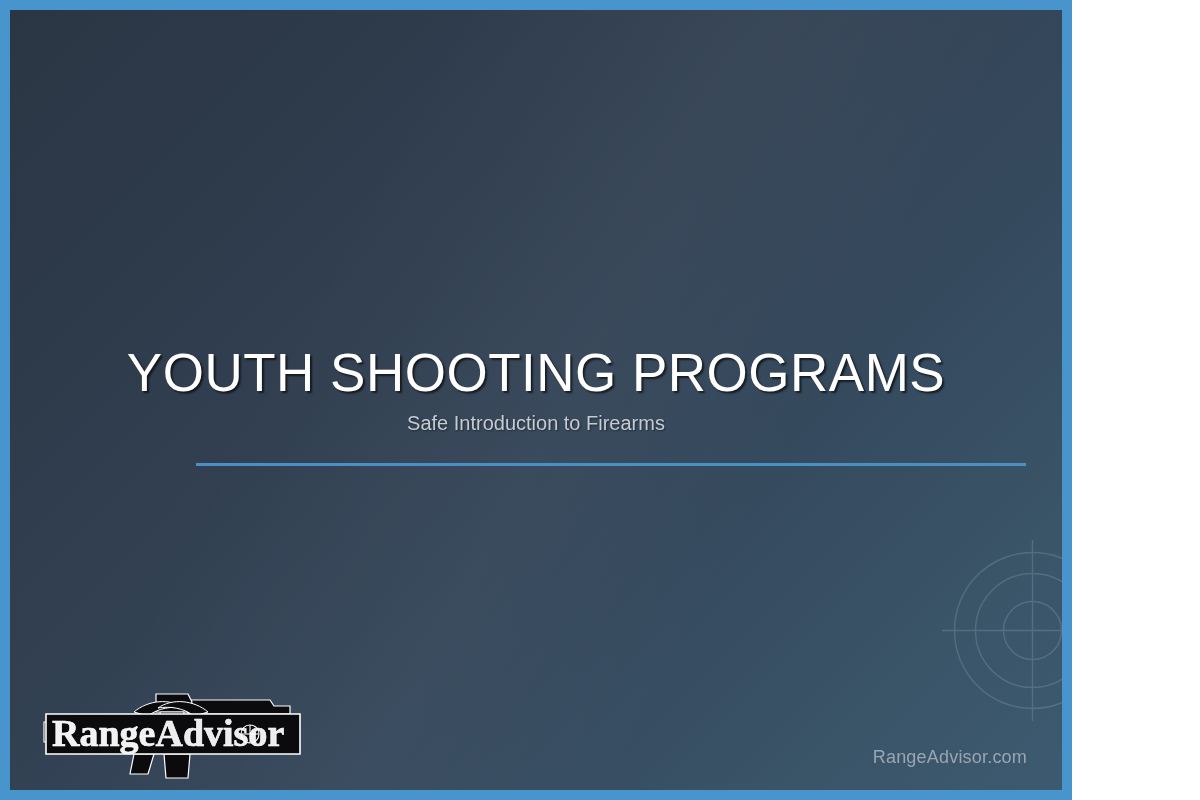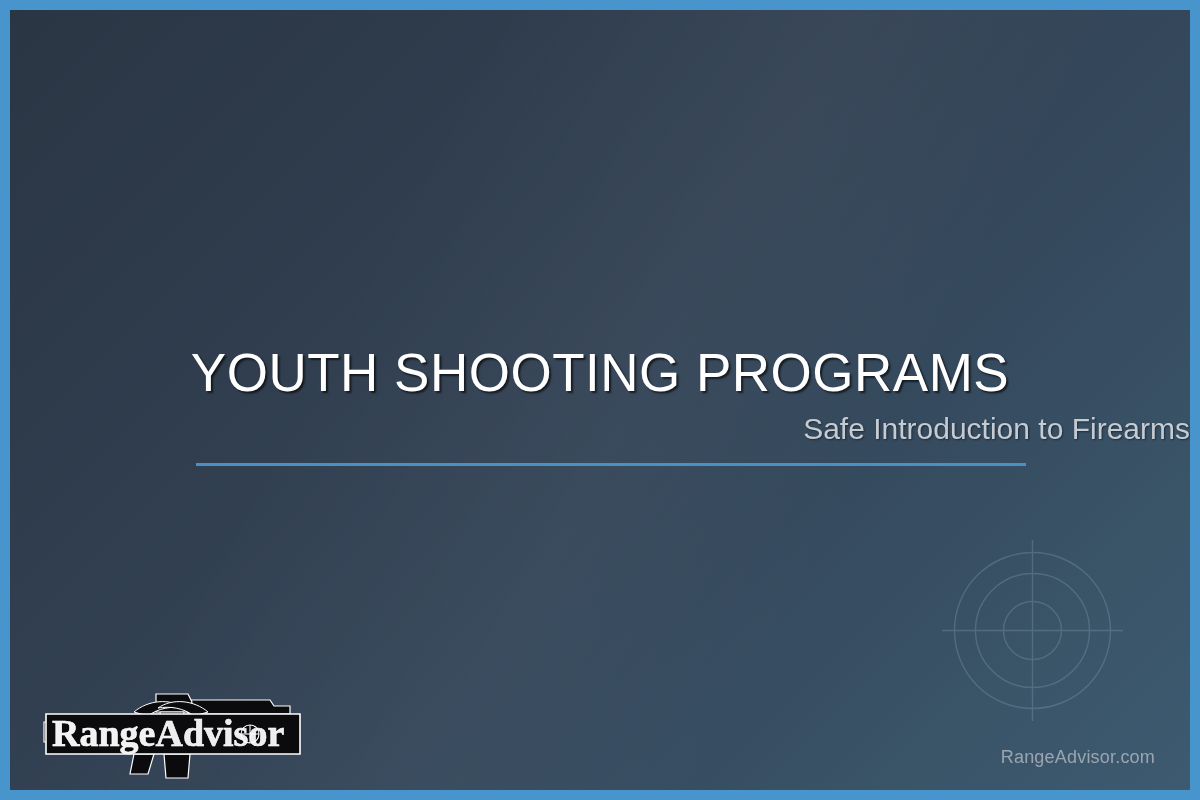--- a/index.html
+++ b/index.html
@@ -2,21 +2,21 @@
 <html><head>
 <meta charset="utf-8">
 <style>
   html, body {
     margin: 0;
     padding: 0;
     background: #ffffff;
   }
   #slide {
     position: relative;
-    width: 1200px;
+    width: 1072px;
     height: 800px;
     box-sizing: border-box;
     border: 10px solid #4795cc;
     background:
       linear-gradient(135deg,
         #2b3644 0%,
         #2e3b4b 22%,
         #334254 45%,
         #35495d 65%,
         #3a5468 85%,
@@ -58,25 +58,24 @@
     margin: 0;
     font-size: 53px;
     font-weight: normal;
     letter-spacing: 0.5px;
     color: #ffffff;
     text-shadow: 2px 2px 2px rgba(0,0,0,0.62);
     line-height: 1.02;
   }
   #slide-subtitle {
     margin: 12px 0 0 0;
-    font-size: 30px;
+    font-size: 20px;
     font-weight: normal;
     color: #c5cbd3;
     text-shadow: 1px 1px 2px rgba(0,0,0,0.45);
-    text-align: right;
   }
   #accent-rule {
     position: absolute;
     left: 186px;
     top: 453px;
     width: 830px;
     height: 3px;
     background: #4a90c4;
   }
 

